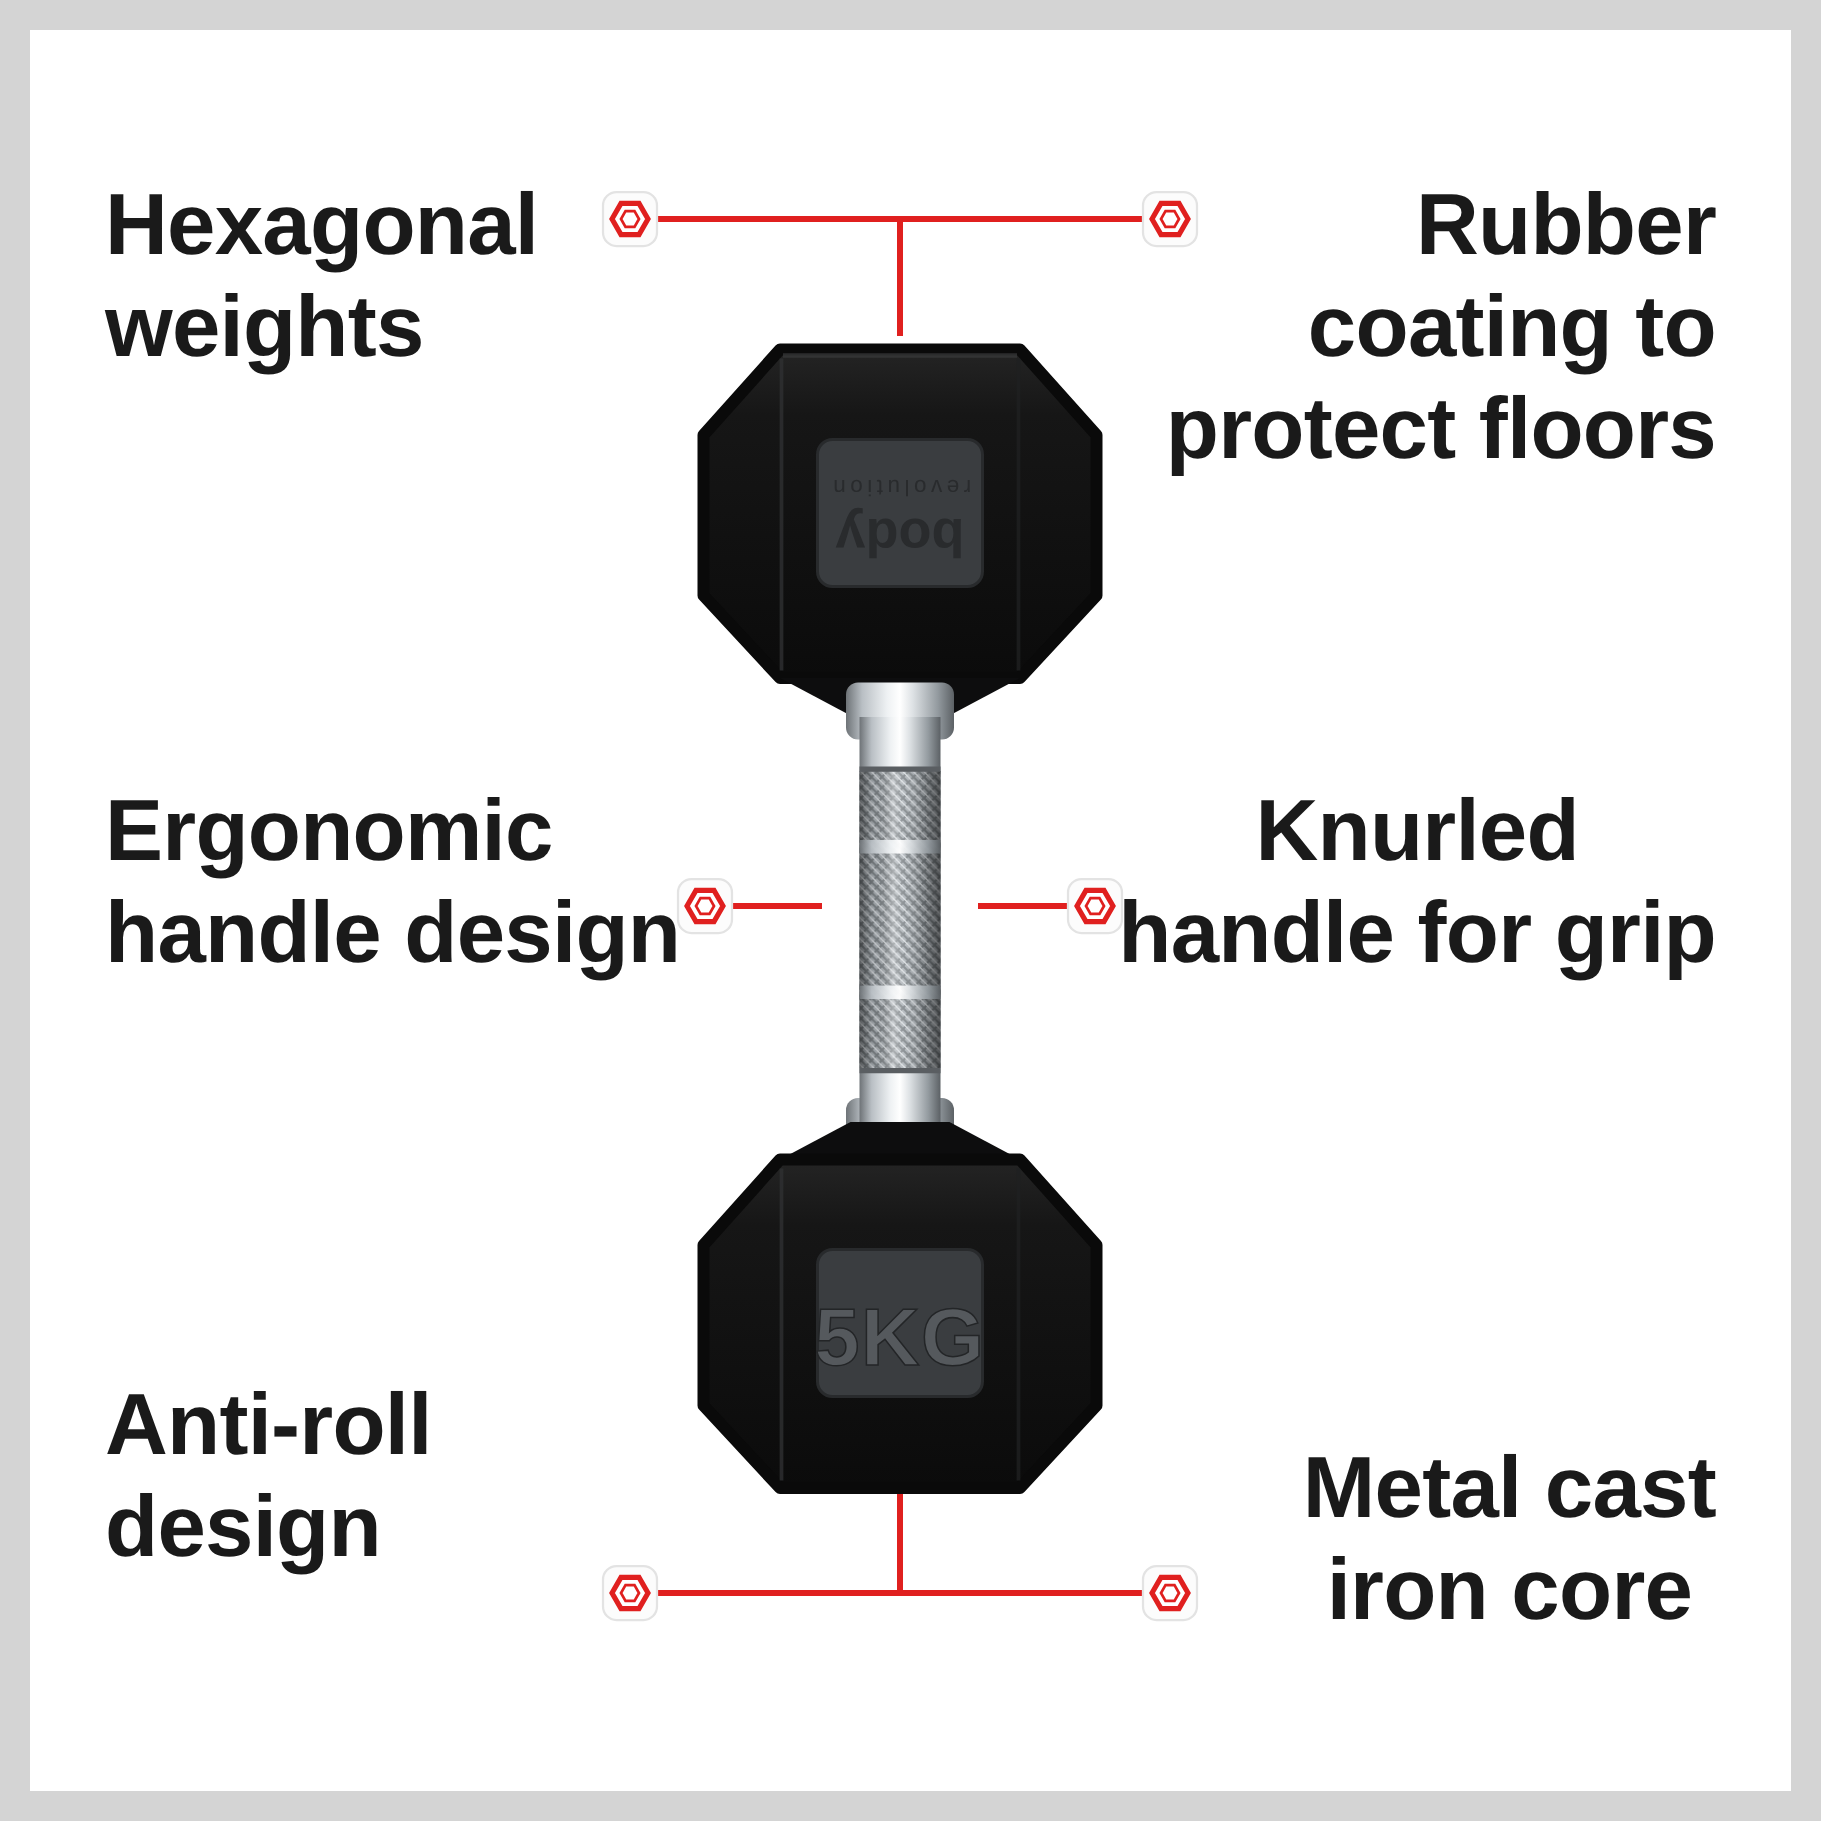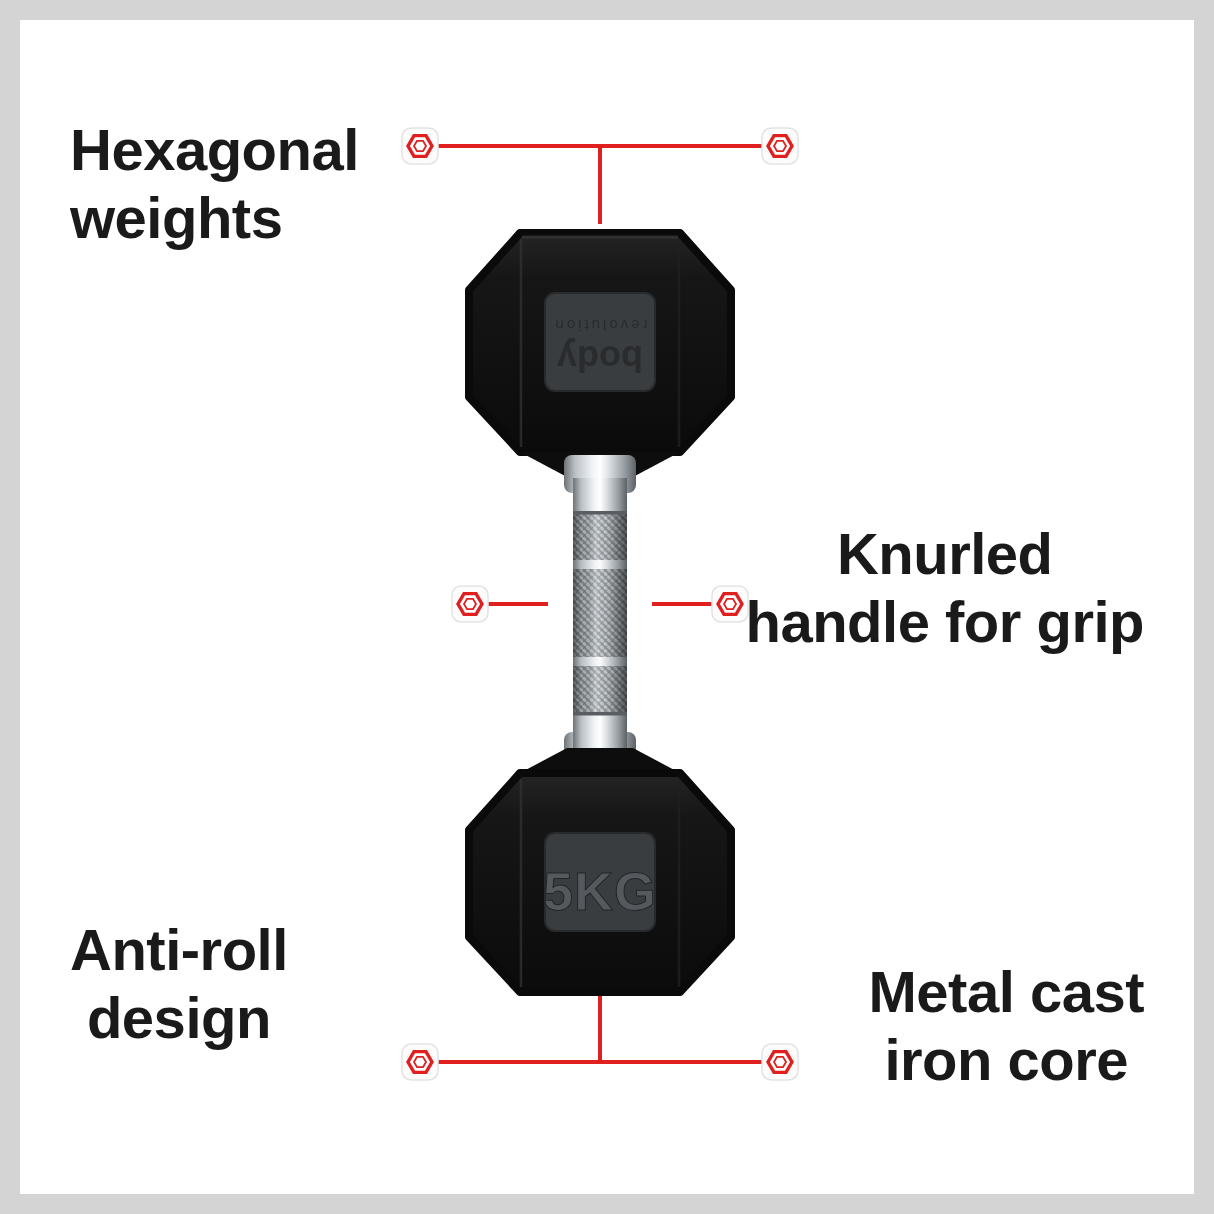--- a/index.html
+++ b/index.html
@@ -42,21 +42,21 @@
     font-size: 58px;
     line-height: 68px;
     letter-spacing: -0.5px;
     color: var(--text);
     white-space: pre-line;
   }
   .pos-tl { left: 70px;  top: 116px; text-align: left; }
   .pos-tr { right: 70px; top: 116px; text-align: right; }
   .pos-ml { left: 70px;  top: 520px; text-align: left; }
   .pos-mr { right: 70px; top: 520px; text-align: center; }
-  .pos-bl { left: 70px;  top: 916px; text-align: center; }
+  .pos-bl { left: 70px;  top: 916px; text-align: left; }
   .pos-br { right: 70px; top: 958px; text-align: center; }
   .callouts {
     fill: none;
     stroke: var(--accent);
     stroke-width: 4;
   }
 </style>
 </head>
 <body>
 
@@ -147,20 +147,25 @@
       <use href="#hexnut" x="780" y="146"></use>
       <use href="#hexnut" x="470" y="604"></use>
       <use href="#hexnut" x="730" y="604"></use>
       <use href="#hexnut" x="420" y="1062"></use>
       <use href="#hexnut" x="780" y="1062"></use>
     </g>
   </svg>
 
   <div class="feature pos-tl">Hexagonal
 weights</div>
+  <div class="feature pos-tr">Rubber
+coating to
+protect floors</div>
+  <div class="feature pos-ml">Ergonomic
+handle design</div>
   <div class="feature pos-mr">Knurled
 handle for grip</div>
   <div class="feature pos-bl">Anti-roll
 design</div>
   <div class="feature pos-br">Metal cast
 iron core</div>
 
   <div class="frame"></div>
 </div>
 

